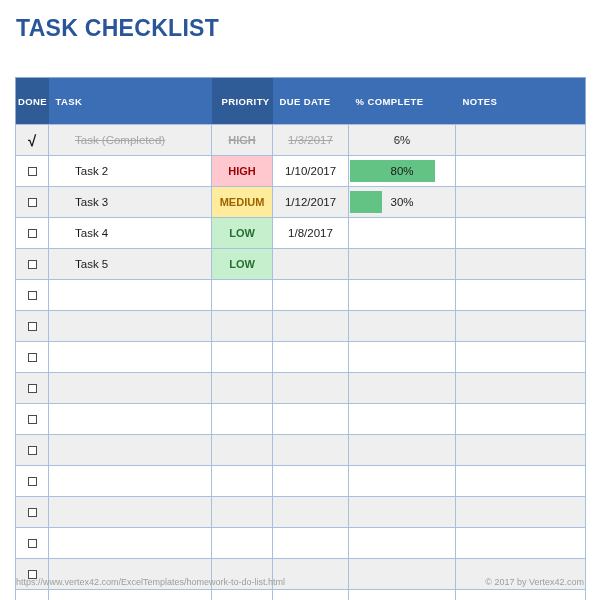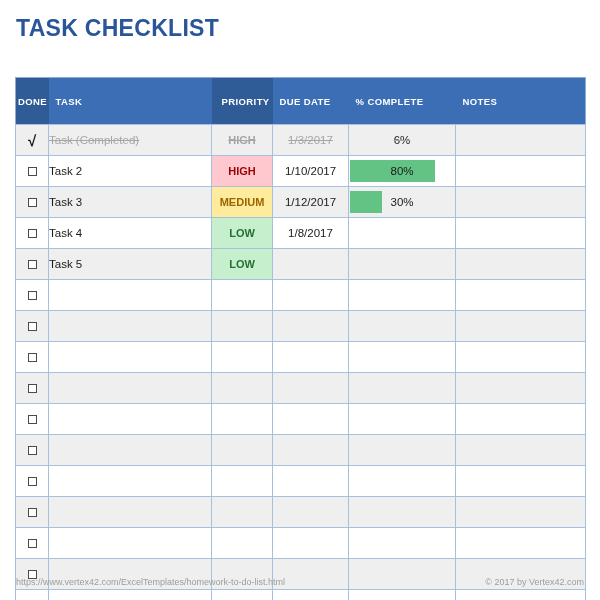--- a/index.html
+++ b/index.html
@@ -98,21 +98,21 @@
   }
   td.cell-due {
     text-align: center;
     font-size: 11.5px;
     padding: 0 4px;
   }
   td.cell-pct {
     padding: 0;
     position: relative;
   }
-  td.cell-task { padding-left: 0; }
+  td.cell-task { padding-left: 26px; }
 
   
   .checkbox-box {
     display: inline-block;
     width: 7px;
     height: 7px;
     border: 1px solid #4a4a4a;
     background: #ffffff;
     vertical-align: middle;
   }

